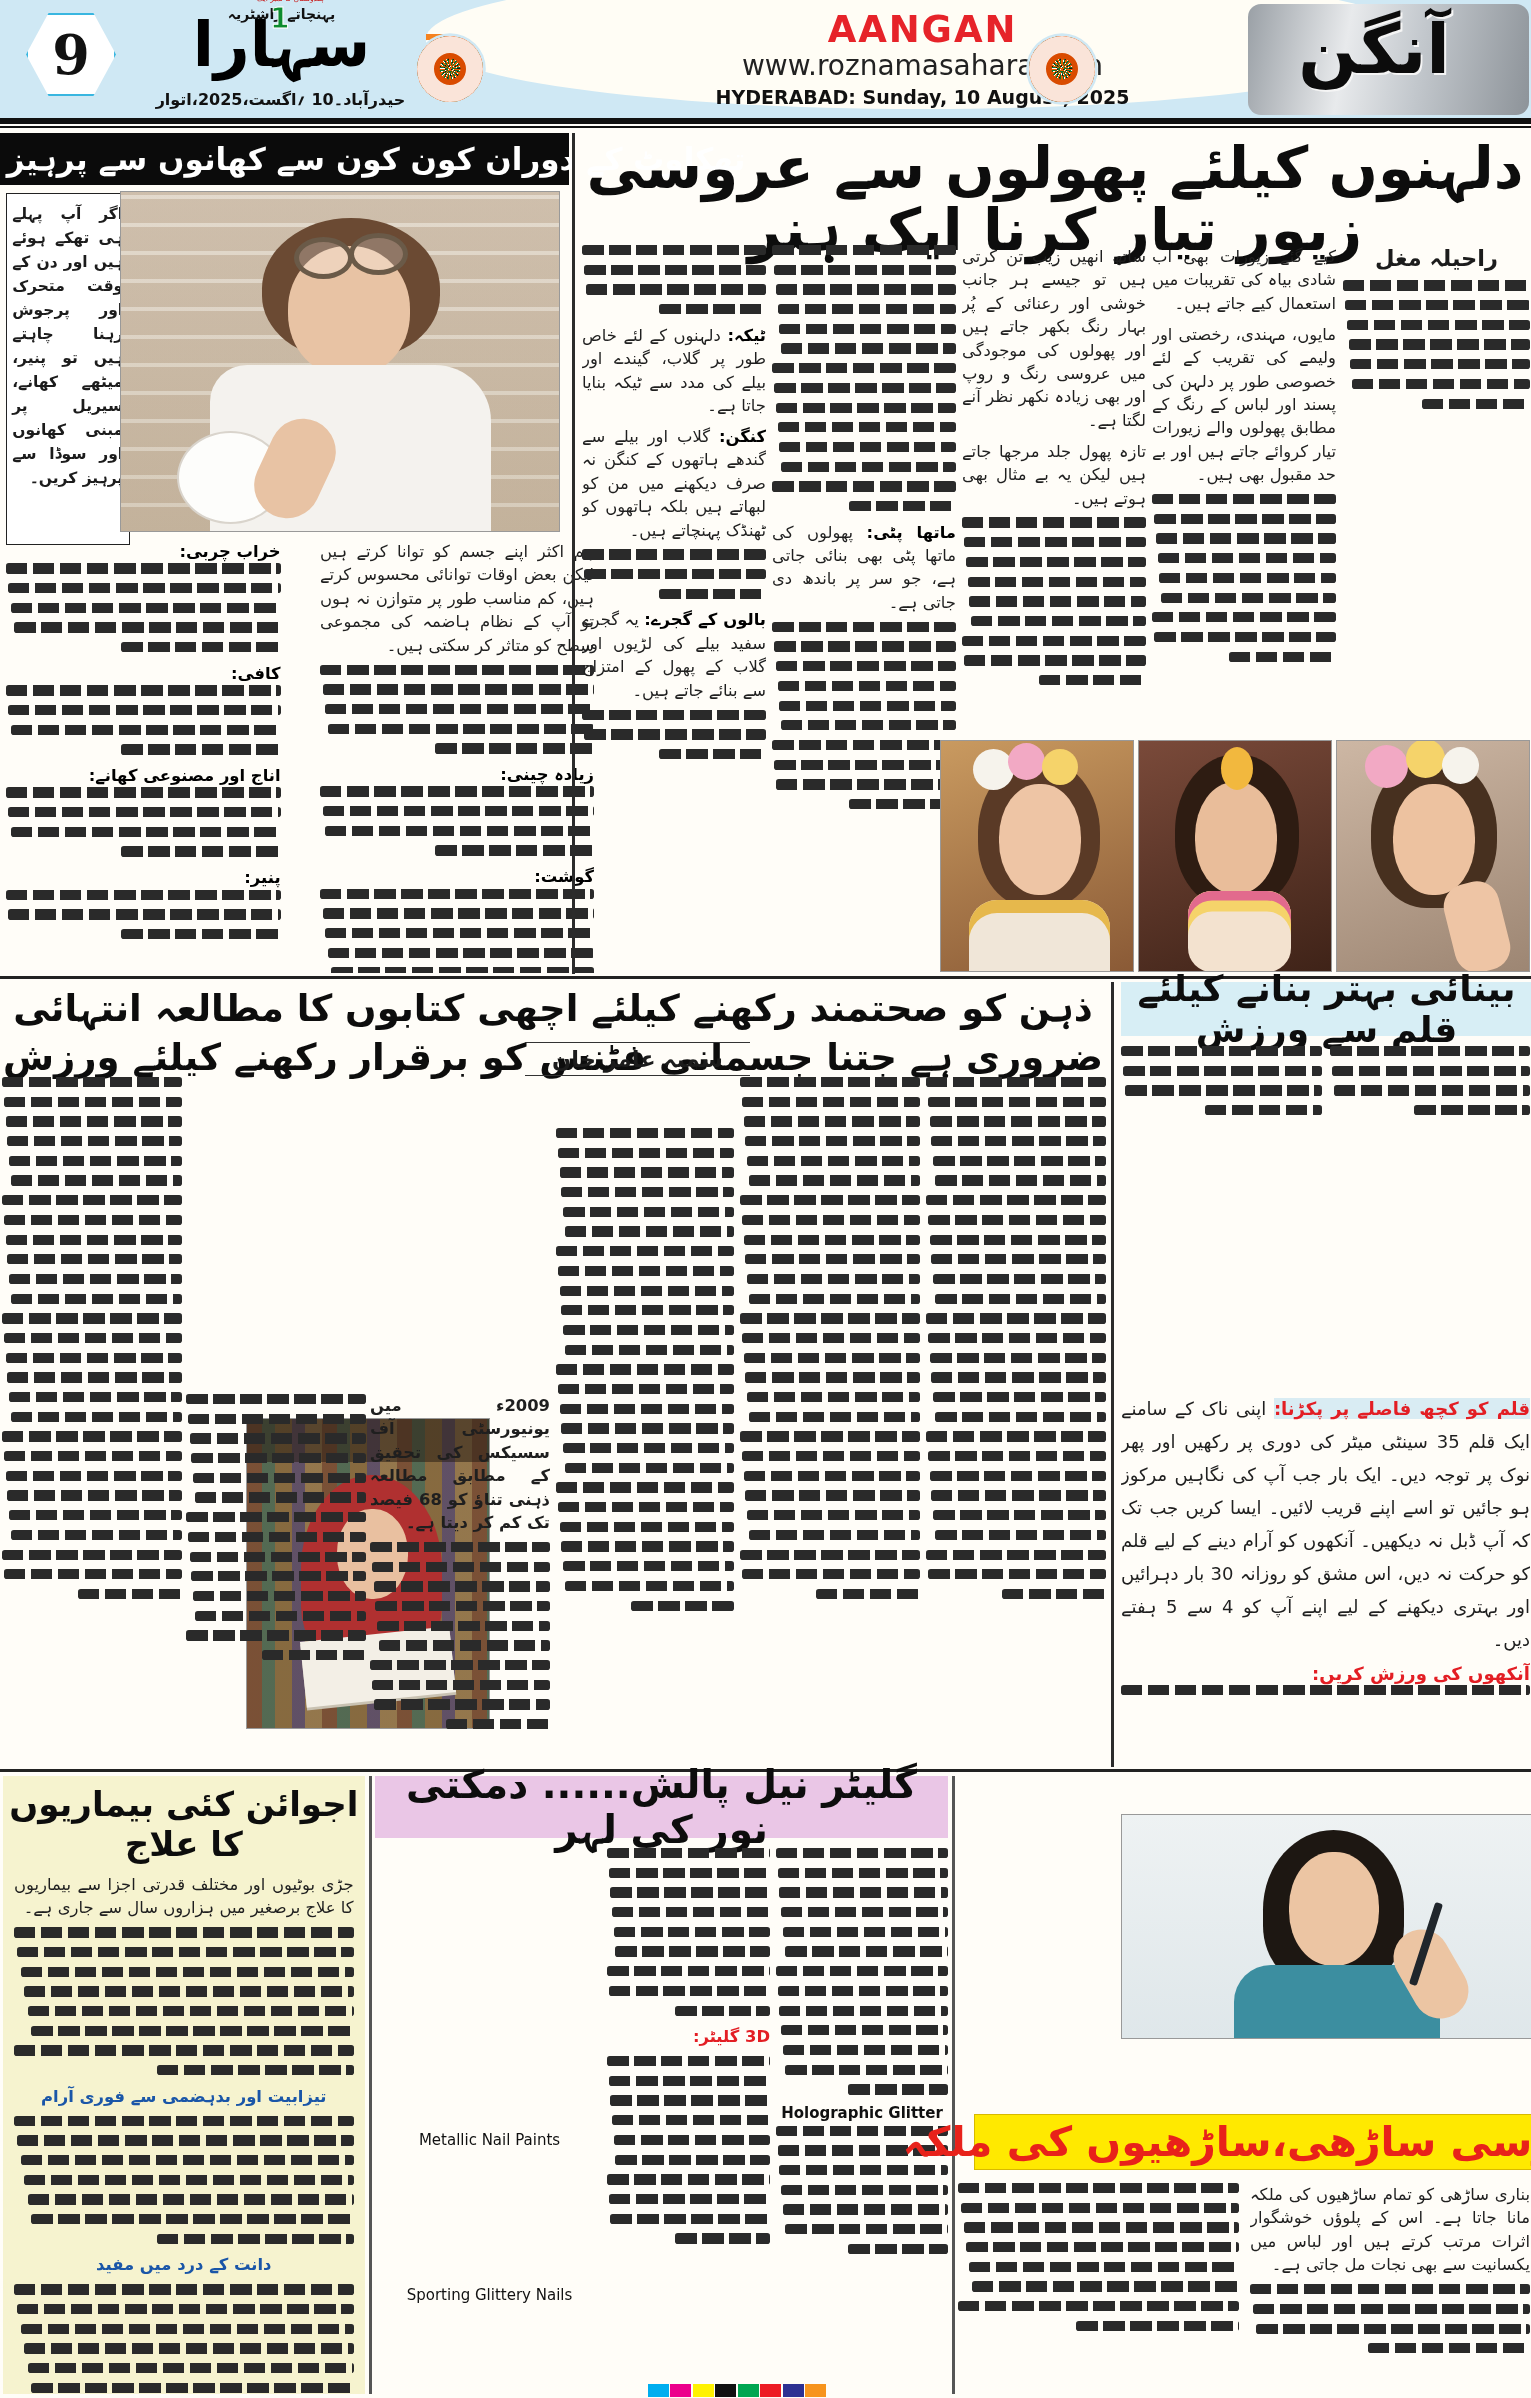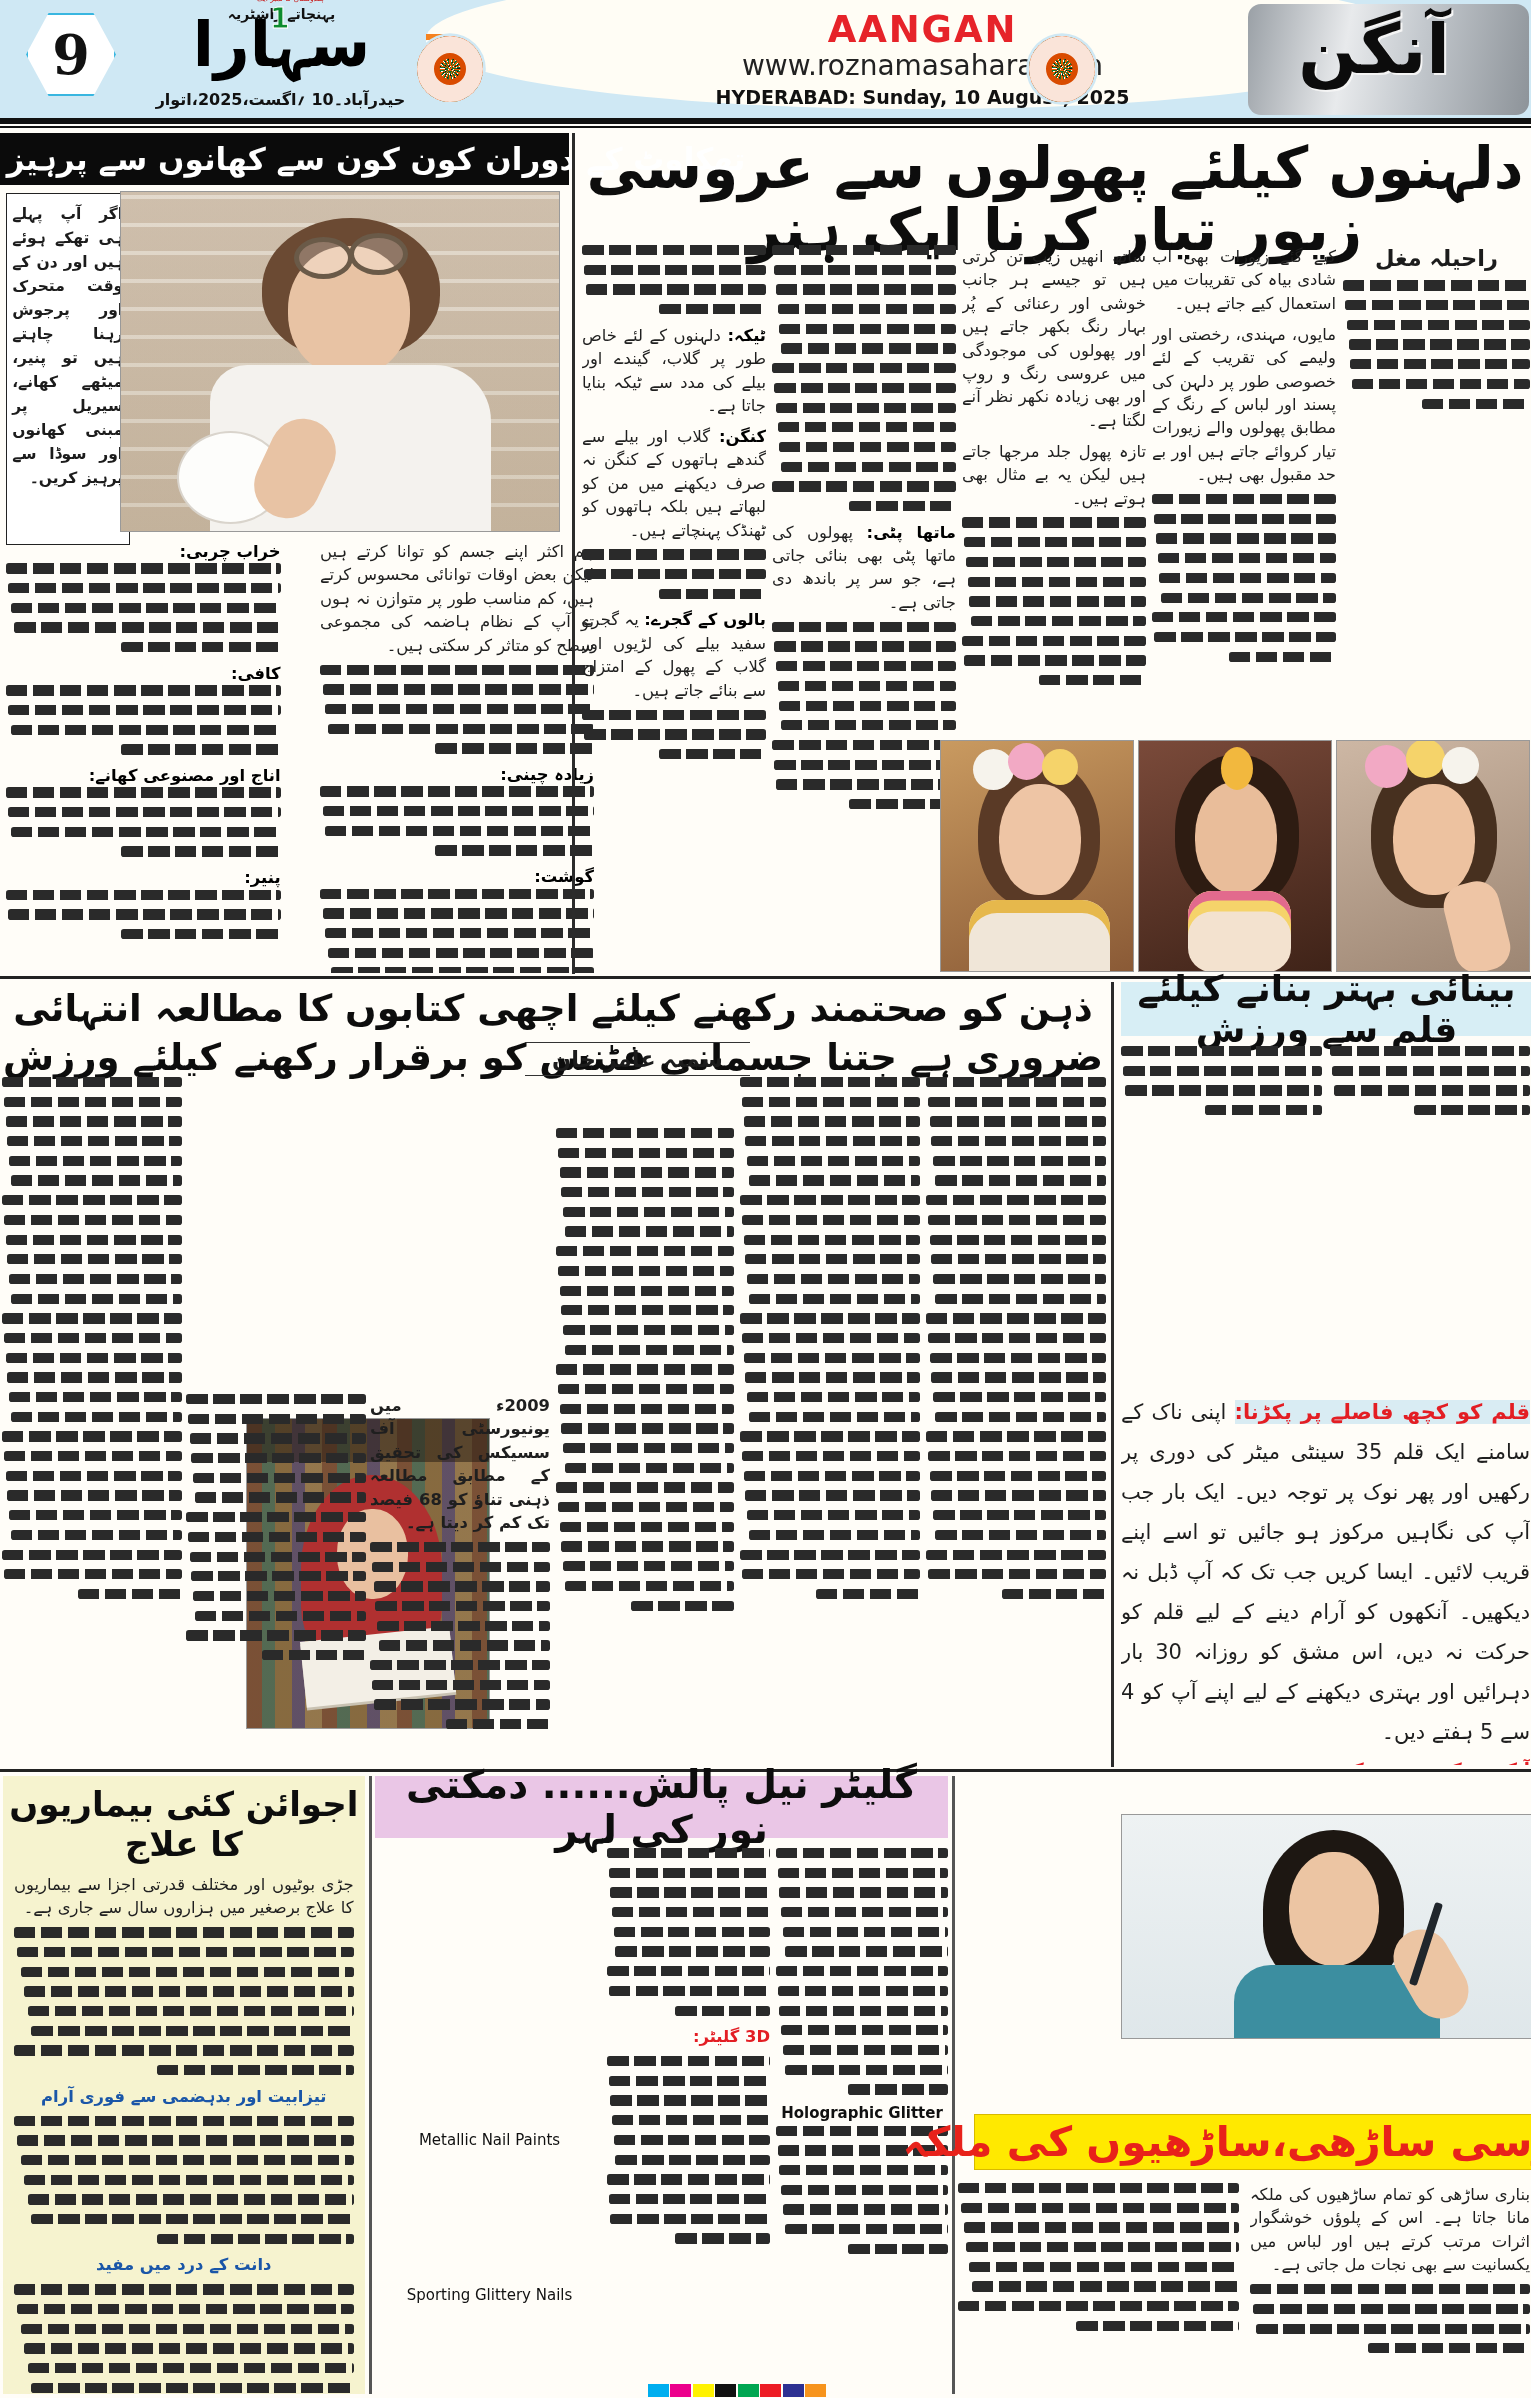--- a/index.html
+++ b/index.html
@@ -496,21 +496,21 @@
 
   <div class="abs ph" style="left:1121px;top:1162px;width:409px;height:223px;background:linear-gradient(180deg,#eef2f3,#dfe7ea);">
     <div style="left:141px;top:15px;width:141px;height:159px;border-radius:50% 50% 40% 40%;background:#1d1712;"></div>
     <div style="left:167px;top:37px;width:90px;height:114px;border-radius:48%;background:#ecc5a3;"></div>
     <div style="left:112px;top:150px;width:206px;height:84px;border-radius:37px 37px 0 0;background:#3c8ea0;"></div>
     <div style="left:281px;top:112px;width:56px;height:94px;border-radius:28px;background:#ecc5a3;transform:rotate(-30deg);"></div>
     <div style="left:300px;top:86px;width:7.5px;height:86px;background:#20262c;transform:rotate(18deg);border-radius:2.8px;"></div>
   </div>
 
   <div class="abs col rtl" style="left:1121px;top:1392px;width:409px;height:373px;">
-    <p class="body-ur" style="margin:0 0 5.6px 0;font-size:21px;line-height:40px;">
+    <p class="body-ur" style="margin:0 0 5.6px 0;font-size:18px;line-height:33px;">
       <span class="cap-sub cap-hl">قلم کو کچھ فاصلے پر پکڑنا:</span>
       <span>اپنی ناک کے سامنے ایک قلم 35 سینٹی میٹر کی دوری پر رکھیں اور پھر نوک پر توجہ دیں۔ ایک بار جب آپ کی نگاہیں مرکوز ہو جائیں تو اسے اپنے قریب لائیں۔ ایسا کریں جب تک کہ آپ ڈبل نہ دیکھیں۔ آنکھوں کو آرام دینے کے لیے قلم کو حرکت نہ دیں، اس مشق کو روزانہ 30 بار دہرائیں اور بہتری دیکھنے کے لیے اپنے آپ کو 4 سے 5 ہفتے دیں۔</span>
     </p>
     <p class="body-ur" style="margin:0;font-size:18px;">
       <span class="cap-sub">آنکھوں کی ورزش کریں:</span>
     </p>
     <div>
         <div class="tl" style="width: 100%;"></div>
       </div>
   </div>

